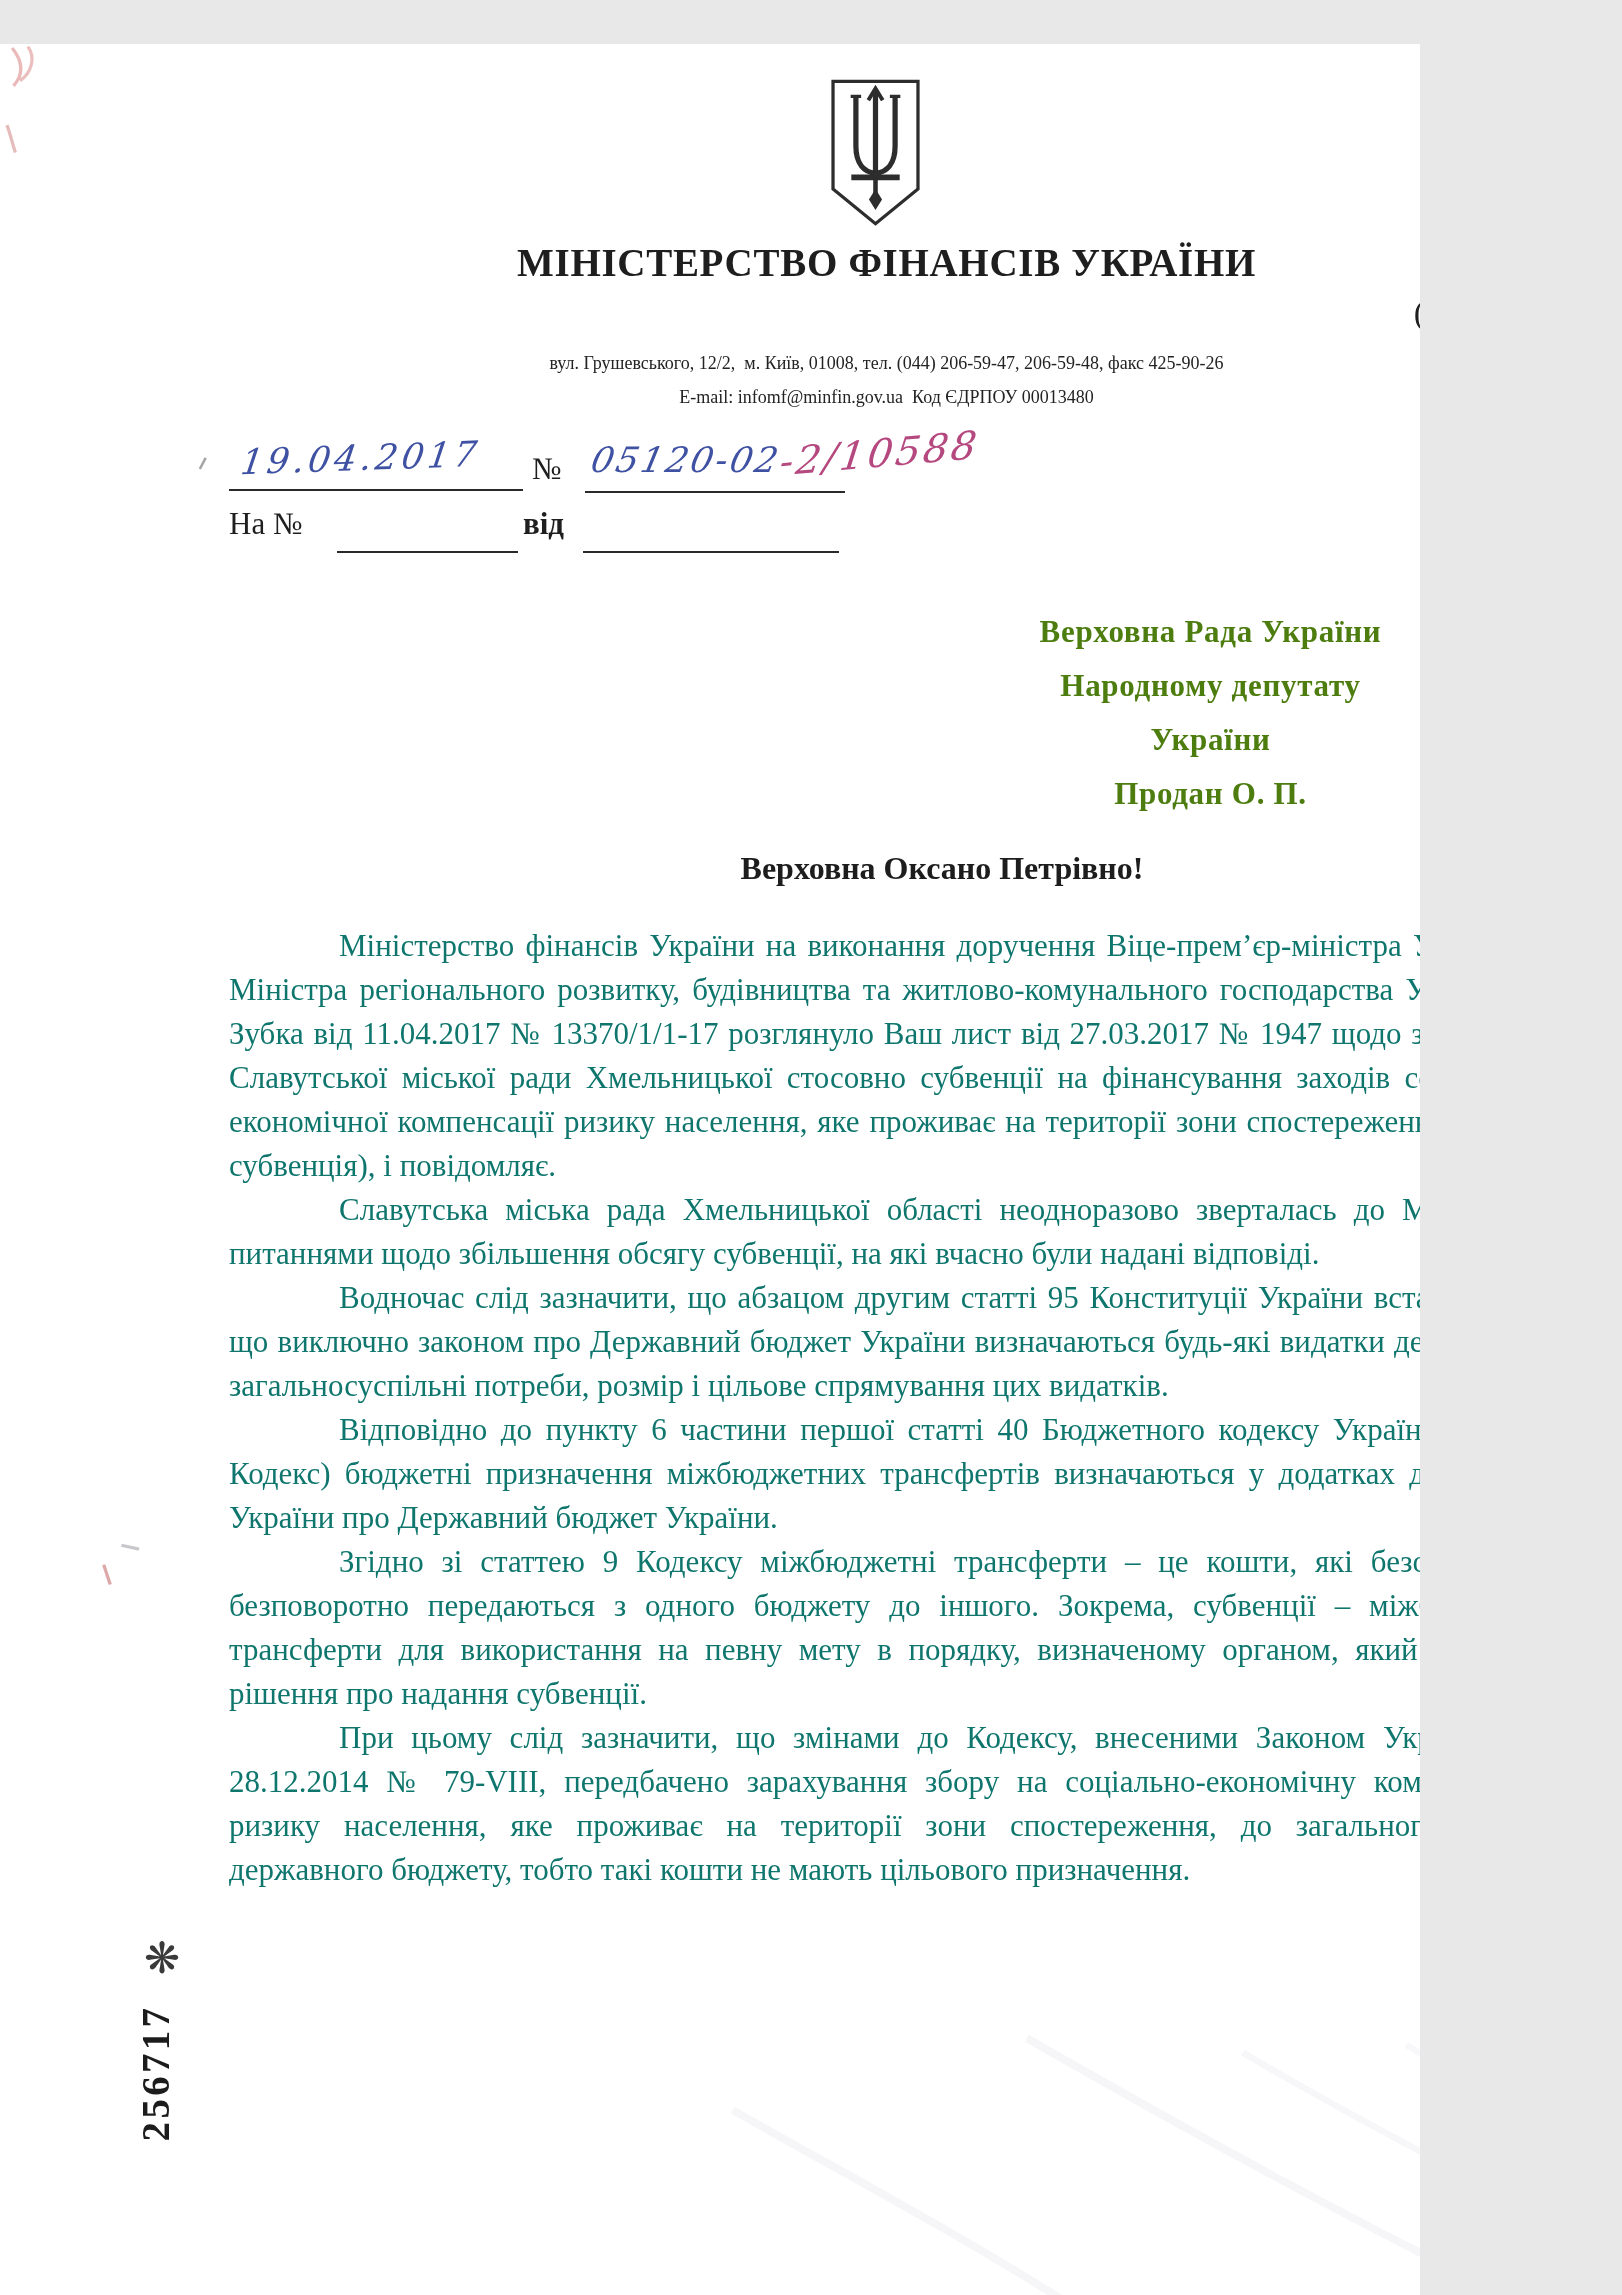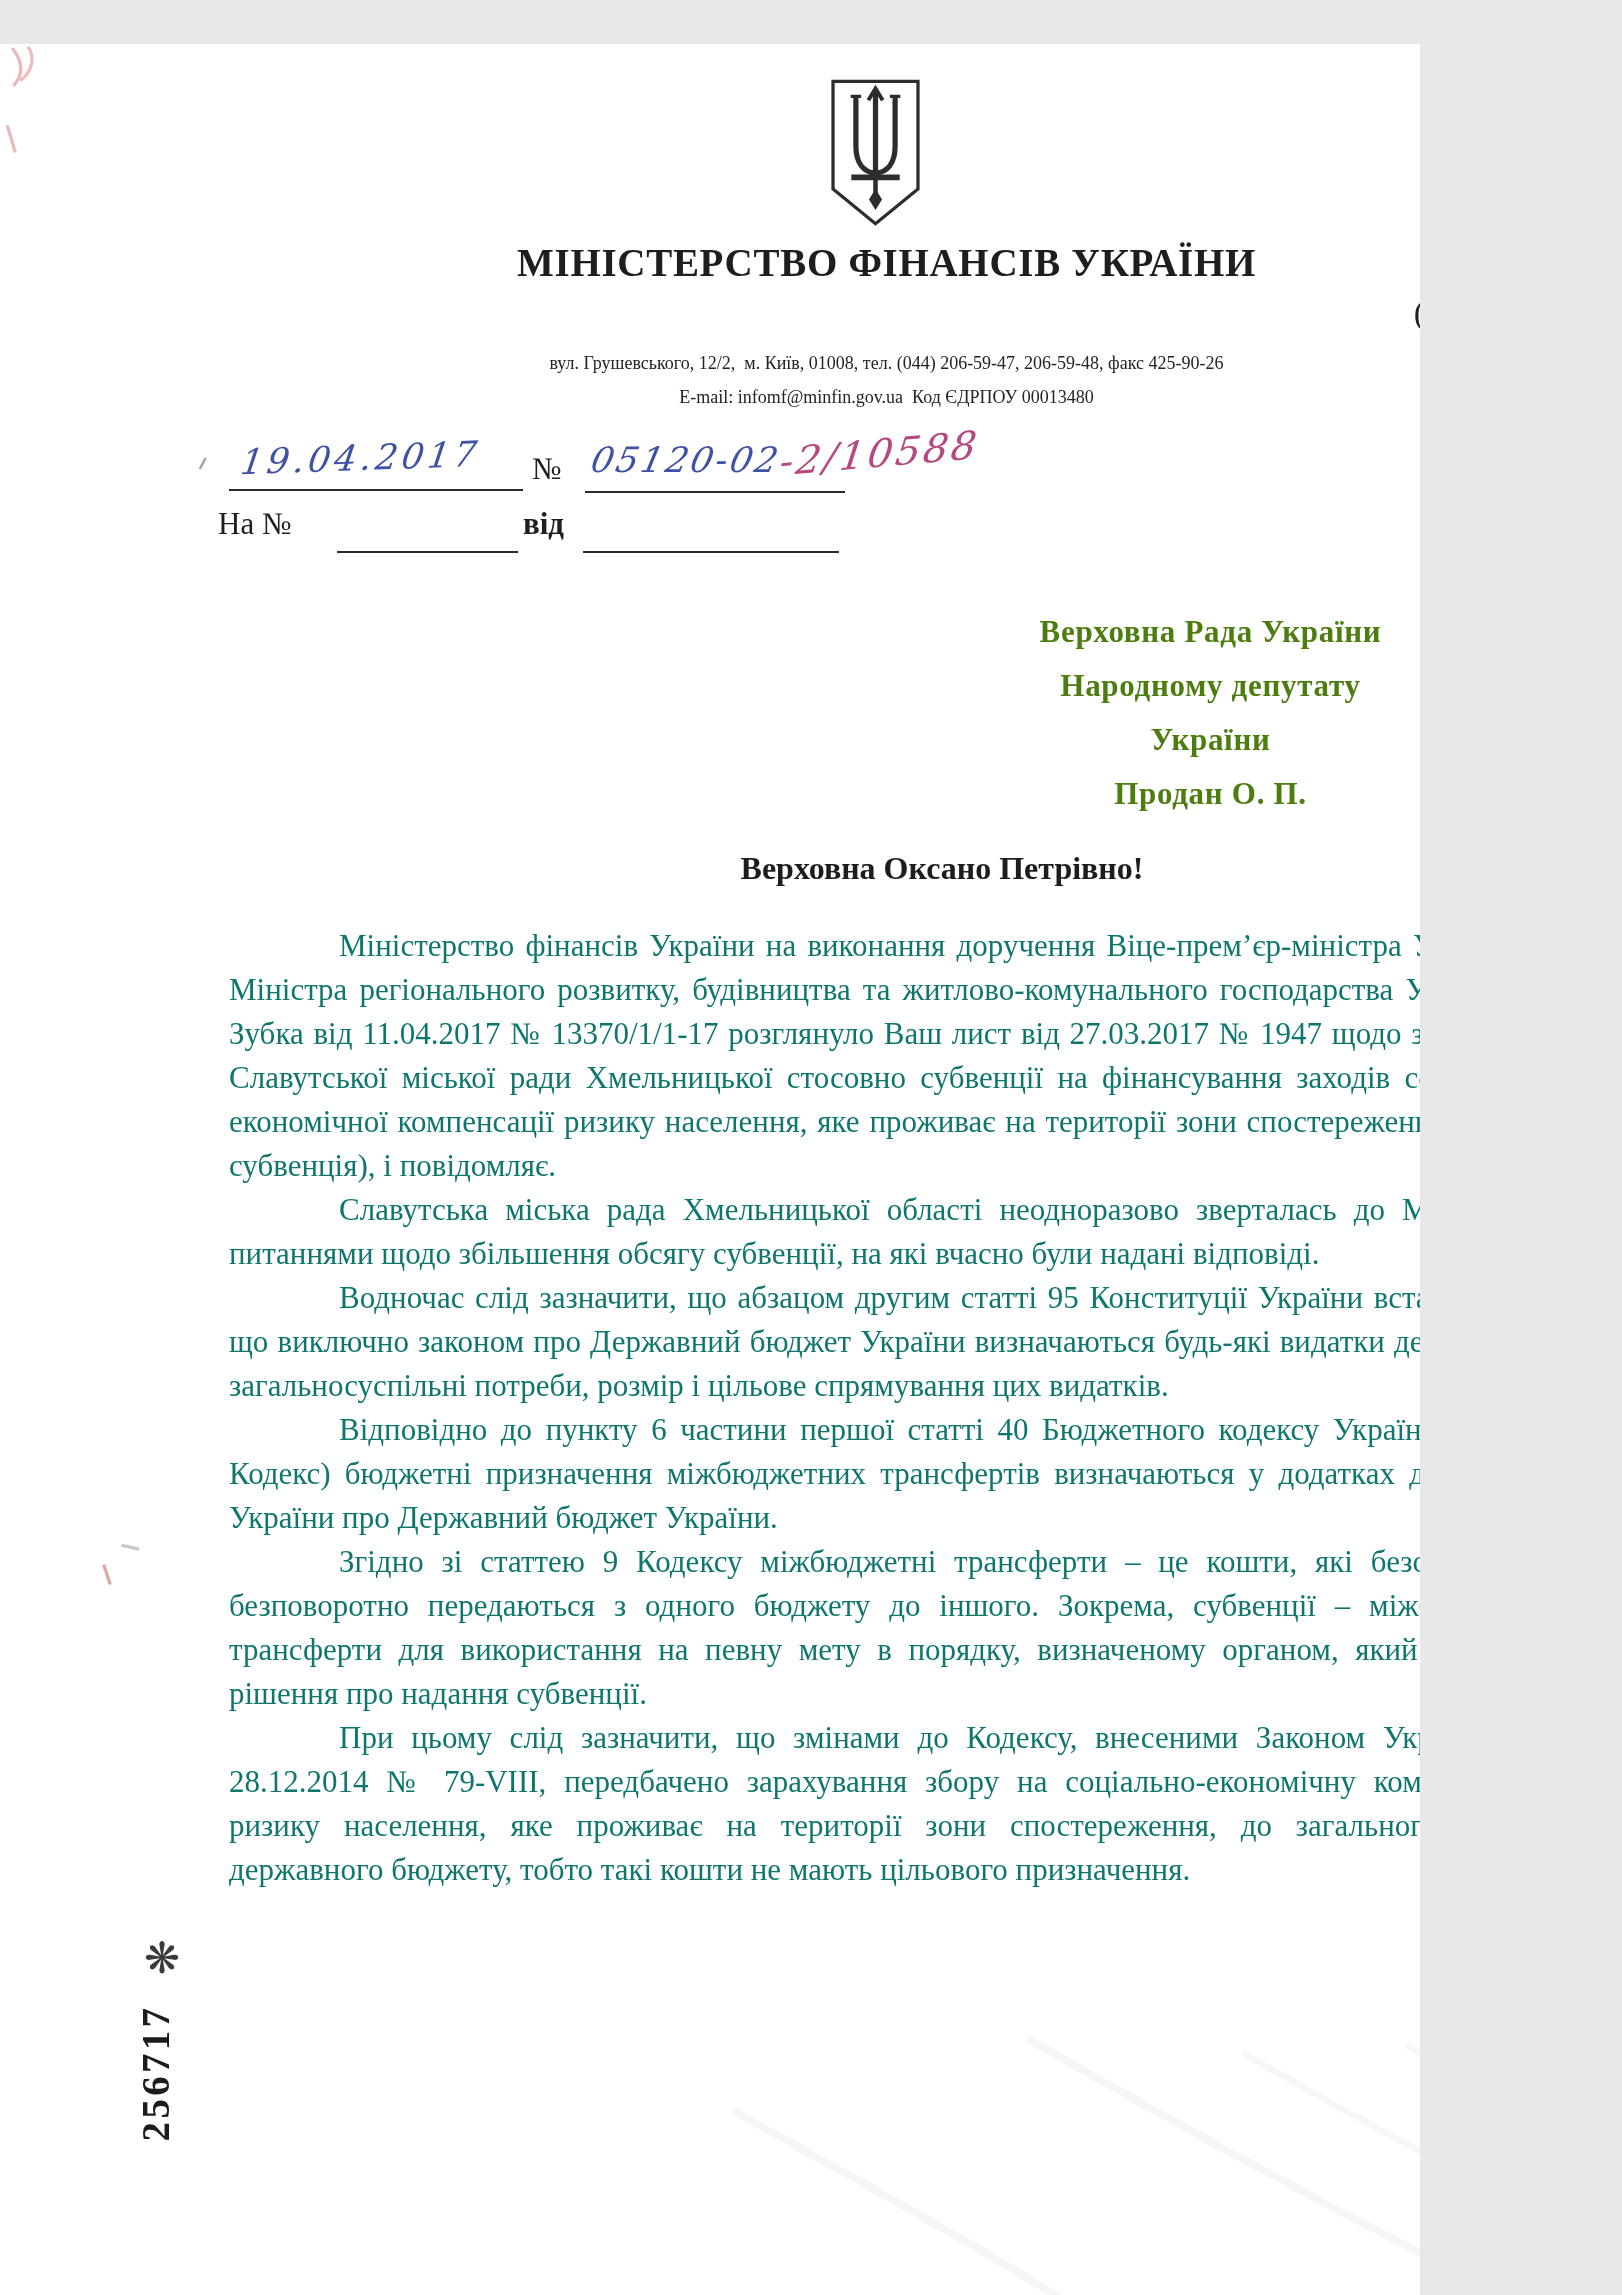--- a/index.html
+++ b/index.html
@@ -44,21 +44,21 @@
     color:#b5487f;font-size:39px;display:inline-block;
     transform:rotate(-5deg) translateY(-5.2px);
   }
   .ref-line{position:absolute;border-bottom:2.6px solid #2a2a2a;height:0;}
   .l-date{left:229px;top:445px;width:294px;}
   .l-num{left:585px;top:447px;width:260px;}
   .l-replynum{left:337px;top:507px;width:181px;}
   .l-replydate{left:583px;top:507px;width:256px;}
   .ref-label{position:absolute;font-size:31px;color:#1f1f1f;}
   .no-sign{left:532px;top:407px;}
-  .na-no{left:218px;top:462px;}
+  .na-no{left:229px;top:462px;}
   .vid{left:523px;top:462px;font-weight:bold;}
   
   .recipient{position:absolute;left:1001px;top:561px;
     font-size:31px;font-weight:bold;color:#4d7c0f;line-height:54px;letter-spacing:0.7px;text-align:center;}
   
   .salutation{
     position:absolute;left:229px;top:806px;width:1206px;padding-left:110px;
     text-align:center;font-size:32px;font-weight:600;color:#1d1d1d;
   }
   .body-text{

